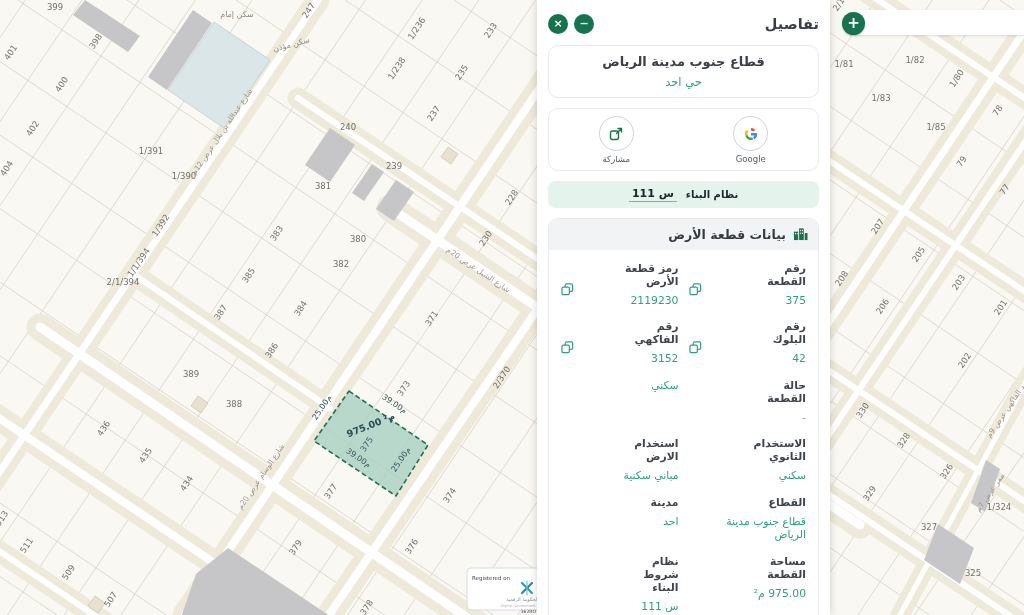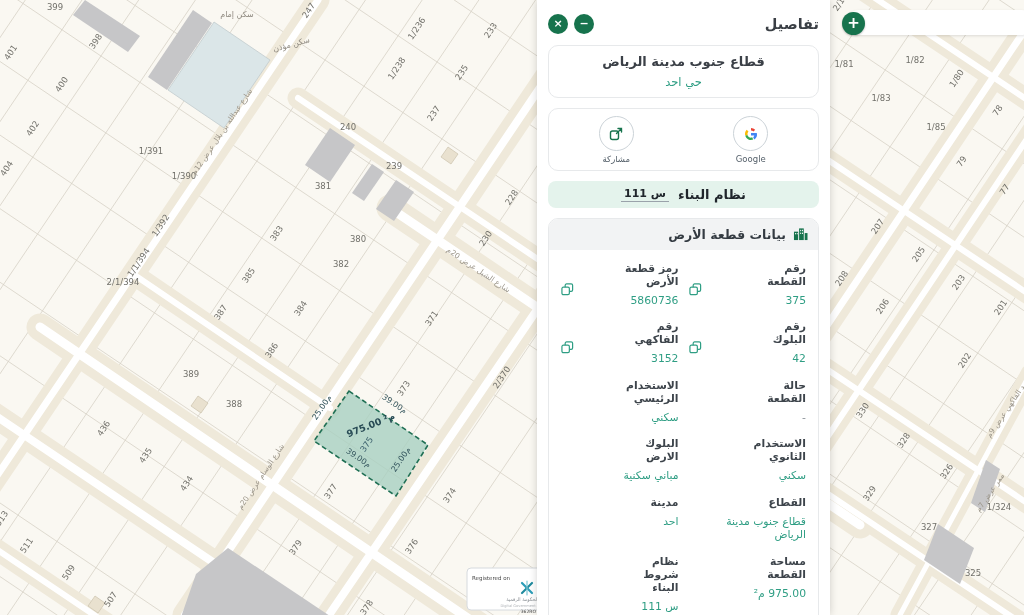--- a/index.html
+++ b/index.html
@@ -26,21 +26,21 @@
   .region{padding:8px 6px;text-align:center;margin-bottom:10px;}
   .region .rt{font-size:13px;font-weight:bold;color:#3b4047;margin-bottom:6px;}
   .region .rd{font-size:11.5px;color:#2f9e84;cursor:pointer;}
   .actions{display:flex;margin-bottom:10px;padding:7px 0 6px;}
   .act{flex:1;display:flex;flex-direction:column;align-items:center;gap:3px;cursor:pointer;}
   .act .circ{width:33px;height:33px;border-radius:50%;border:1px solid #ccd3d8;display:flex;
              align-items:center;justify-content:center;background:#fff;}
   .act .albl{font-size:8.5px;color:#55606a;}
   .mintbar{background:#e4f3ec;border-radius:8px;height:27px;display:flex;align-items:center;
            justify-content:center;gap:9px;margin-bottom:10px;}
-  .mintbar .mt{font-size:13px;font-weight:bold;color:#20262c;}
+  .mintbar .mt{font-size:10px;font-weight:bold;color:#20262c;}
   .mintbar a{font-size:11px;font-weight:bold;color:#20262c;text-decoration:none;
              border-bottom:1.5px solid #9aa2aa;padding:0 3px 1px;cursor:pointer;}
   .sechead{background:#f2f3f4;border-radius:9px 9px 0 0;display:flex;align-items:flex-start;gap:7px;
            padding:8px 10px;font-size:12.5px;font-weight:bold;color:#343b42;}
   .seccard{margin-bottom:10px;}
   .fields{display:grid;grid-template-columns:1fr 1fr;column-gap:10px;row-gap:13px;padding:12px 12px 14px;}
   .cell{position:relative;min-height:31px;padding-left:18px;}
   .cell .lbl{font-size:10.8px;font-weight:bold;color:#3d444b;margin-bottom:6px;margin-left:44px;}
   .cell .val{font-size:10.8px;color:#2f9e84;line-height:1.25;}
   .cell .val.muted{color:#8a9198;}
@@ -313,21 +313,21 @@
             <div class="lbl">رقم القطعة</div>
     <div class="val">375</div>
             <span class="cpy">
       <svg width="13" height="13" viewBox="0 0 14 14">
         <rect x="4.5" y="1" width="8" height="8" rx="1.5" fill="none" stroke="#2f9e84" stroke-width="1.3"></rect>
         <rect x="1" y="4.5" width="8" height="8" rx="1.5" fill="#fff" stroke="#2f9e84" stroke-width="1.3"></rect>
       </svg></span>
           </div>
           <div class="cell">
             <div class="lbl">رمز قطعة الأرض</div>
-    <div class="val">5860736</div>
+    <div class="val">2119230</div>
             <span class="cpy">
       <svg width="13" height="13" viewBox="0 0 14 14">
         <rect x="4.5" y="1" width="8" height="8" rx="1.5" fill="none" stroke="#2f9e84" stroke-width="1.3"></rect>
         <rect x="1" y="4.5" width="8" height="8" rx="1.5" fill="#fff" stroke="#2f9e84" stroke-width="1.3"></rect>
       </svg></span>
           </div>
           <div class="cell">
             <div class="lbl">رقم البلوك</div>
     <div class="val">42</div>
             <span class="cpy">
@@ -343,29 +343,28 @@
       <svg width="13" height="13" viewBox="0 0 14 14">
         <rect x="4.5" y="1" width="8" height="8" rx="1.5" fill="none" stroke="#2f9e84" stroke-width="1.3"></rect>
         <rect x="1" y="4.5" width="8" height="8" rx="1.5" fill="#fff" stroke="#2f9e84" stroke-width="1.3"></rect>
       </svg></span>
           </div>
           <div class="cell">
             <div class="lbl">حالة القطعة</div>
     <div class="val muted">-</div>
           </div>
           <div class="cell">
-            <div class="lbl">الاستخدام الرئيسي</div>
     <div class="val">سكني</div>
           </div>
           <div class="cell">
             <div class="lbl">الاستخدام الثانوي</div>
     <div class="val">سكني</div>
           </div>
           <div class="cell">
-            <div class="lbl">البلوك الارض</div>
+            <div class="lbl">استخدام الارض</div>
     <div class="val">مباني سكنية</div>
           </div>
           <div class="cell">
             <div class="lbl">القطاع</div>
     <div class="val">قطاع جنوب مدينة الرياض</div>
           </div>
           <div class="cell">
             <div class="lbl">مدينة</div>
     <div class="val">احد</div>
           </div>

